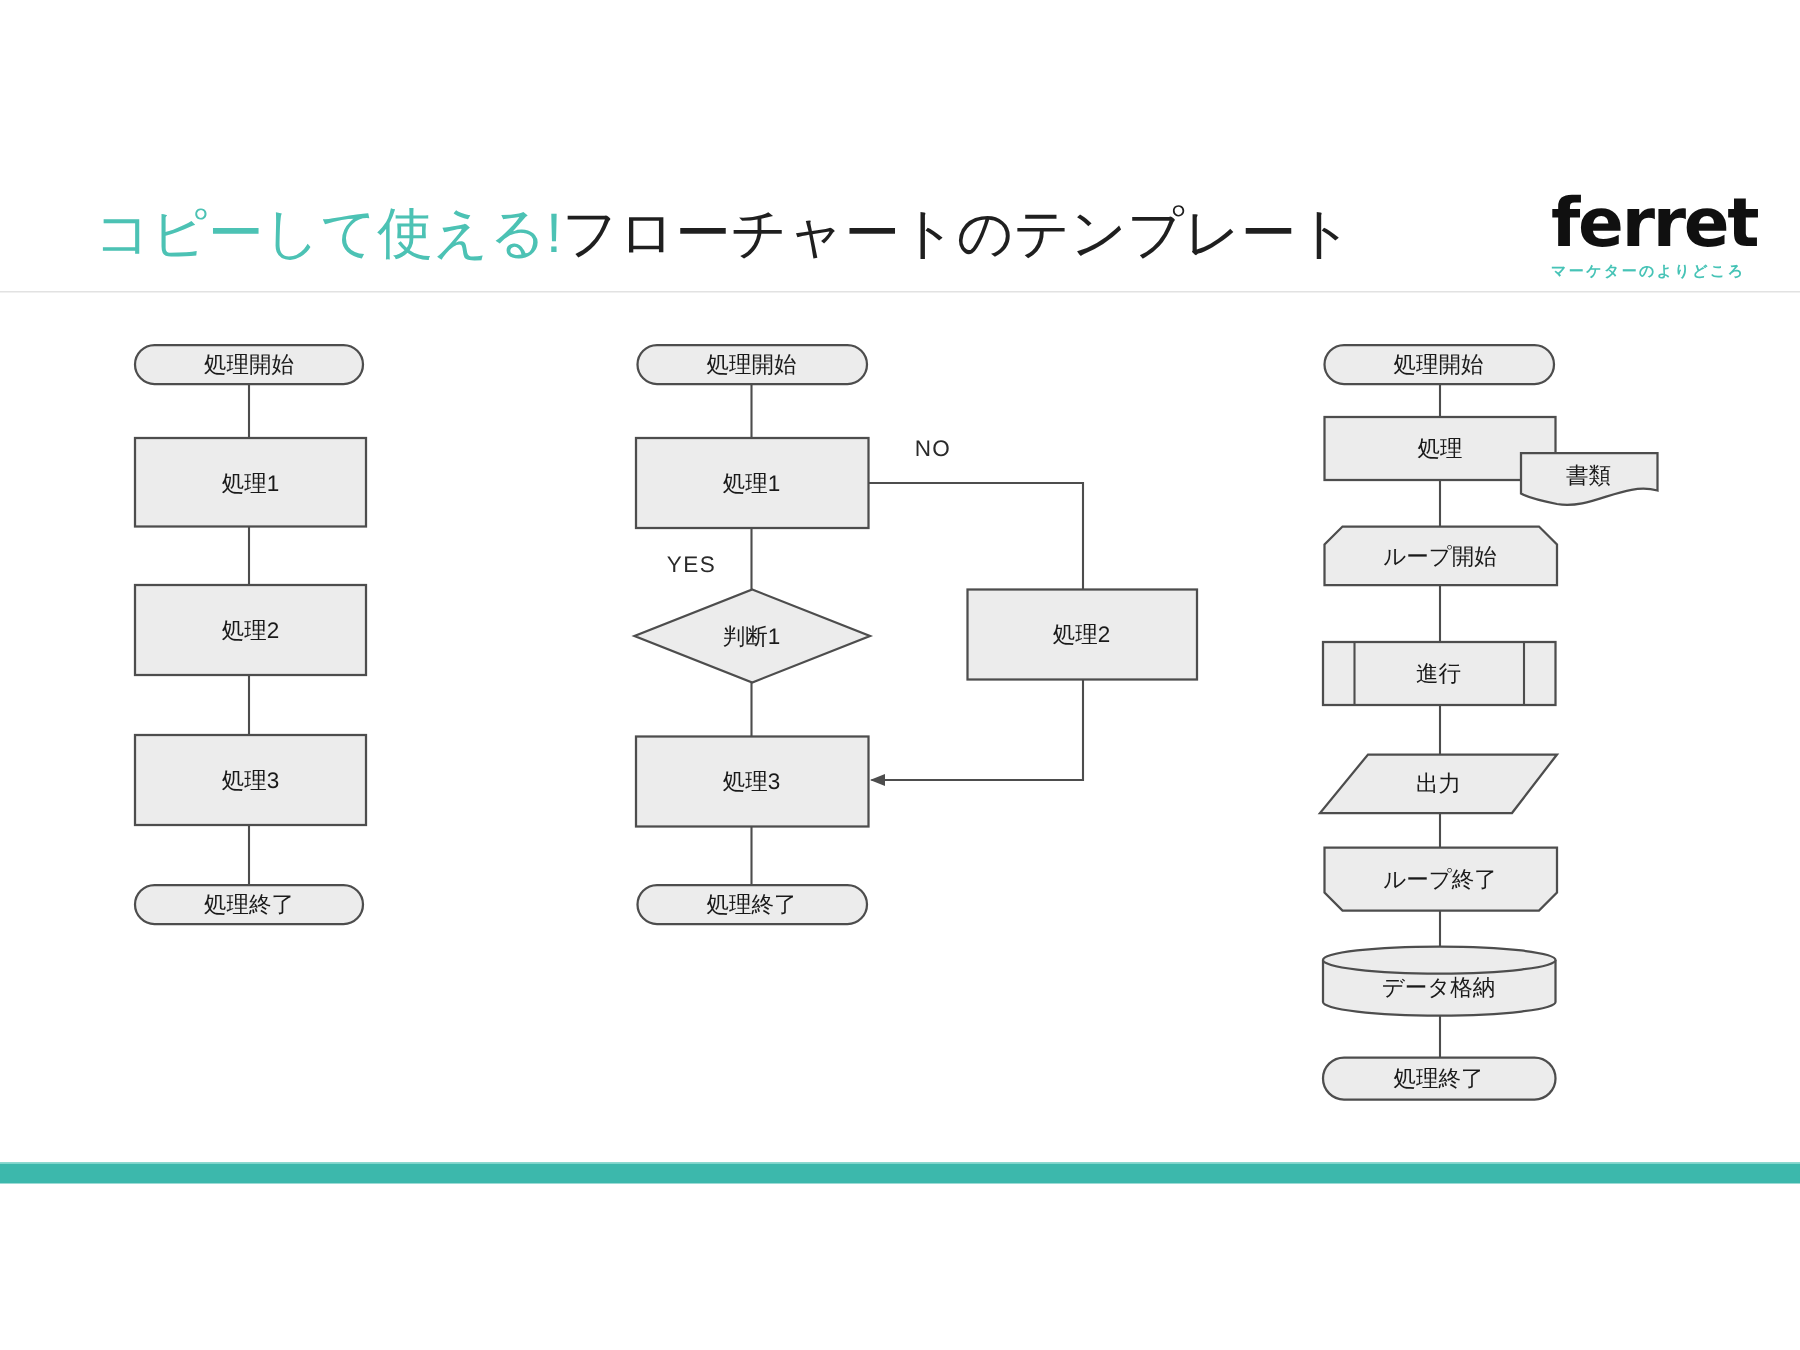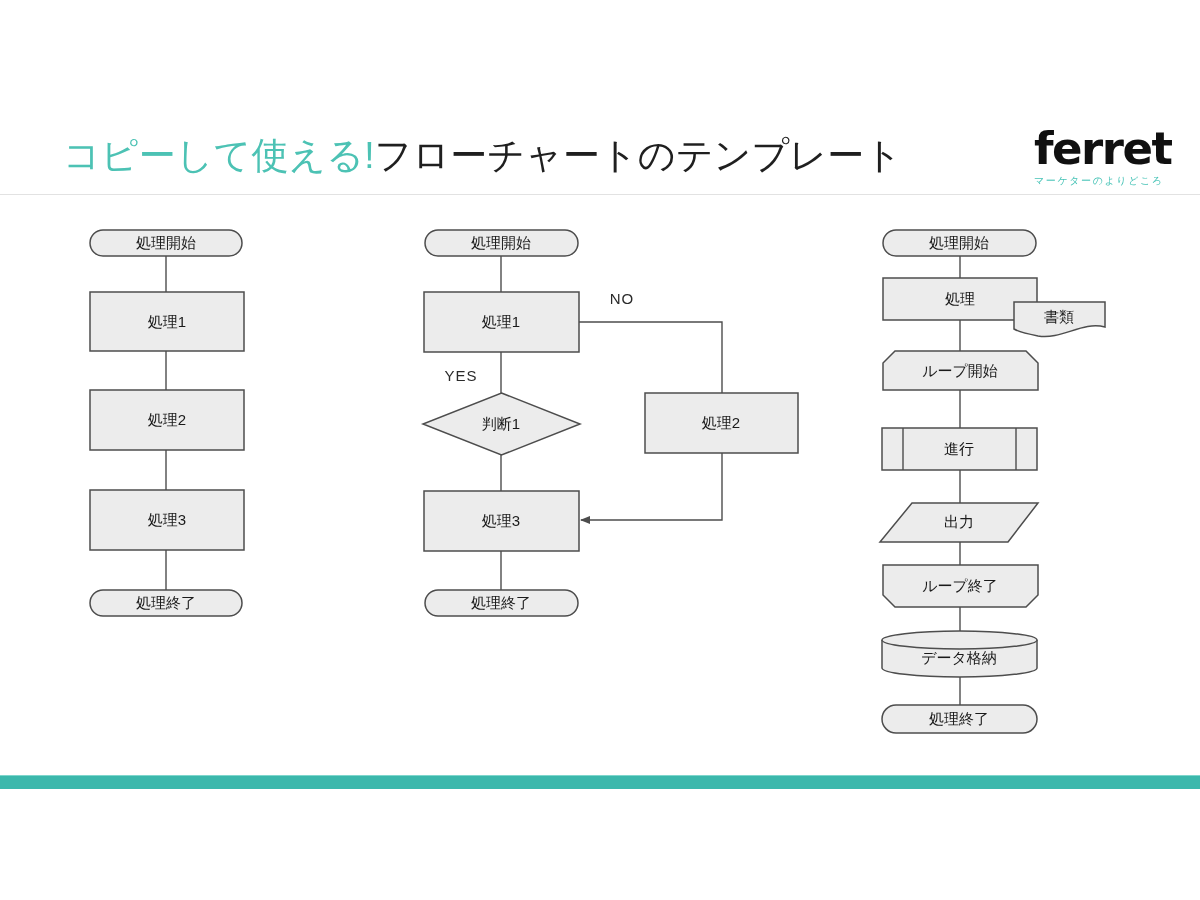--- a/index.html
+++ b/index.html
@@ -13,21 +13,21 @@
     font-size:37px;line-height:46px;white-space:nowrap;
   }
   .title-highlight{color:#4cc2b4;font-weight:500;text-align:center;}
   .title-rest{color:#1f1f1f;font-weight:400;}
   .logo-block{position:absolute;top:126px;right:42px;width:124px;text-align:center;}
   .logo-text{
     font-size:45px;line-height:46px;font-weight:800;color:#101010;
     letter-spacing:-1.5px;font-family:"DejaVu Sans","Liberation Sans",sans-serif;
   }
   .logo-tagline{
-    margin-top:2px;font-size:10px;font-weight:400;color:#46c3b6;letter-spacing:1.6px;white-space:nowrap;
+    margin-top:2px;font-size:10px;font-weight:700;color:#46c3b6;letter-spacing:1.6px;white-space:nowrap;
   }
   .header-divider{
     position:absolute;left:0;top:194px;width:1200px;height:1px;background:#e2e2e2;
   }
   
   .accent-bar{
     position:absolute;left:0;top:775px;width:1200px;height:13px;background:#3cb8ac;
     border-top:1px solid #7fd6cc;
   }
   

